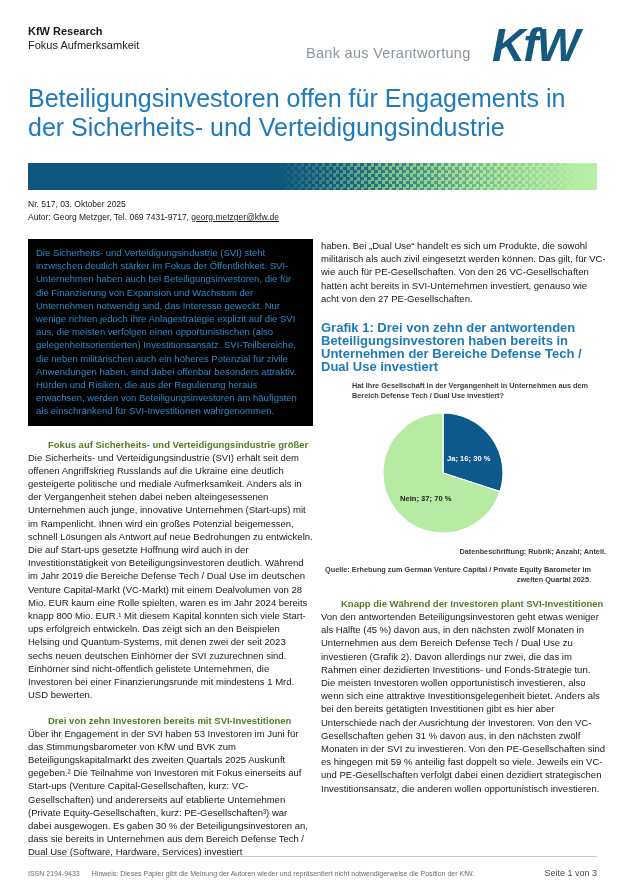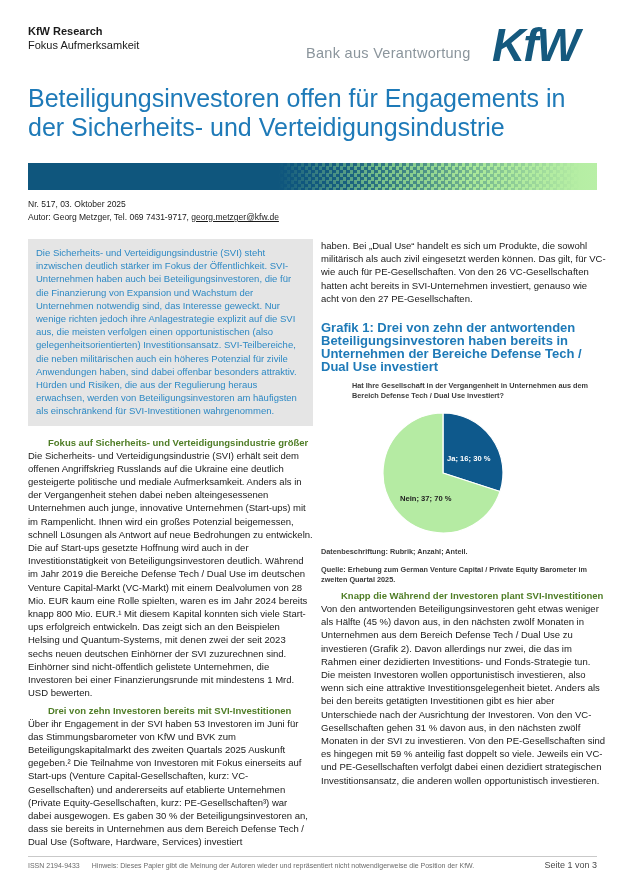--- a/index.html
+++ b/index.html
@@ -27,35 +27,35 @@
     mask-image:linear-gradient(90deg,#000 0%,#000 45%,rgba(0,0,0,.85) 56%,rgba(0,0,0,.5) 70%,rgba(0,0,0,.18) 86%,transparent 97%); }
 
   
   .meta { position:absolute; left:28px; top:198px; font-size:8.5px; line-height:13px; color:#1a1a1a; }
   .meta a.email { color:#1a1a1a; text-decoration:underline; }
 
   
   .col { position:absolute; top:239px; width:285px; font-size:9.5px; line-height:13.2px; color:#202020; }
   .col.left  { left:28px; }
   .col.right { left:321px; }
-  .abstract { background:#e5e5e5; color:#2e89c4; padding:7px 8px 8px 8px; margin-bottom:10px; }
-  h2.sec { font-size:9.5px; line-height:13px; color:#4f7d26; font-weight:bold; margin-top:4px;padding-left:20px; }
+  .abstract { background:#000000; color:#2e89c4; padding:7px 8px 8px 8px; margin-bottom:10px; }
+  h2.sec { font-size:9.5px; line-height:13px; color:#4f7d26; font-weight:bold; margin-top:12px;padding-left:20px; }
   .col p { margin-bottom:0; }
   .chart-title { font-size:13px; line-height:13px; color:#1e7ab8; font-weight:bold; margin-top:16px; }
   .chart-question { font-size:7.3px; line-height:10px; color:#3d3d3d; font-weight:bold; margin-top:8px;margin-left:31px; }
-  .chart-note, .chart-source { font-size:7.3px; line-height:10px; color:#3d3d3d; font-weight:bold; }
+  .chart-note, .chart-source { font-size:7.3px; line-height:10px; color:#3d3d3d; font-weight:bold;text-align:right; }
   .chart-note { margin-top:10px; }
   .chart-source { margin-top:8px; width:270px; }
   .pie-wrap { margin:8px 0 0 58px; width:128px; height:128px; }
   .pie-wrap svg { display:block; }
   .pie-label { font-family:"Liberation Sans","DejaVu Sans",sans-serif; font-size:7.6px; font-weight:bold; }
 
   
   .footer { position:absolute; left:28px; right:28px; top:856px; border-top:1px solid #c9c9c9;
-            padding-top:3px; display:flex; align-items:baseline; font-size:7px; color:#6a6a6a; }
+            padding-top:11px; display:flex; align-items:baseline; font-size:7px; color:#6a6a6a; }
   .footer .issn { margin-right:12px; white-space:nowrap; }
   .footer .note { flex:1; }
   .footer .page-num { font-size:9px; color:#4a4a4a; white-space:nowrap; margin-left:20px; }
 </style>
 </head>
 <body>
 
 <div class="page">
 
   <div class="brand">

